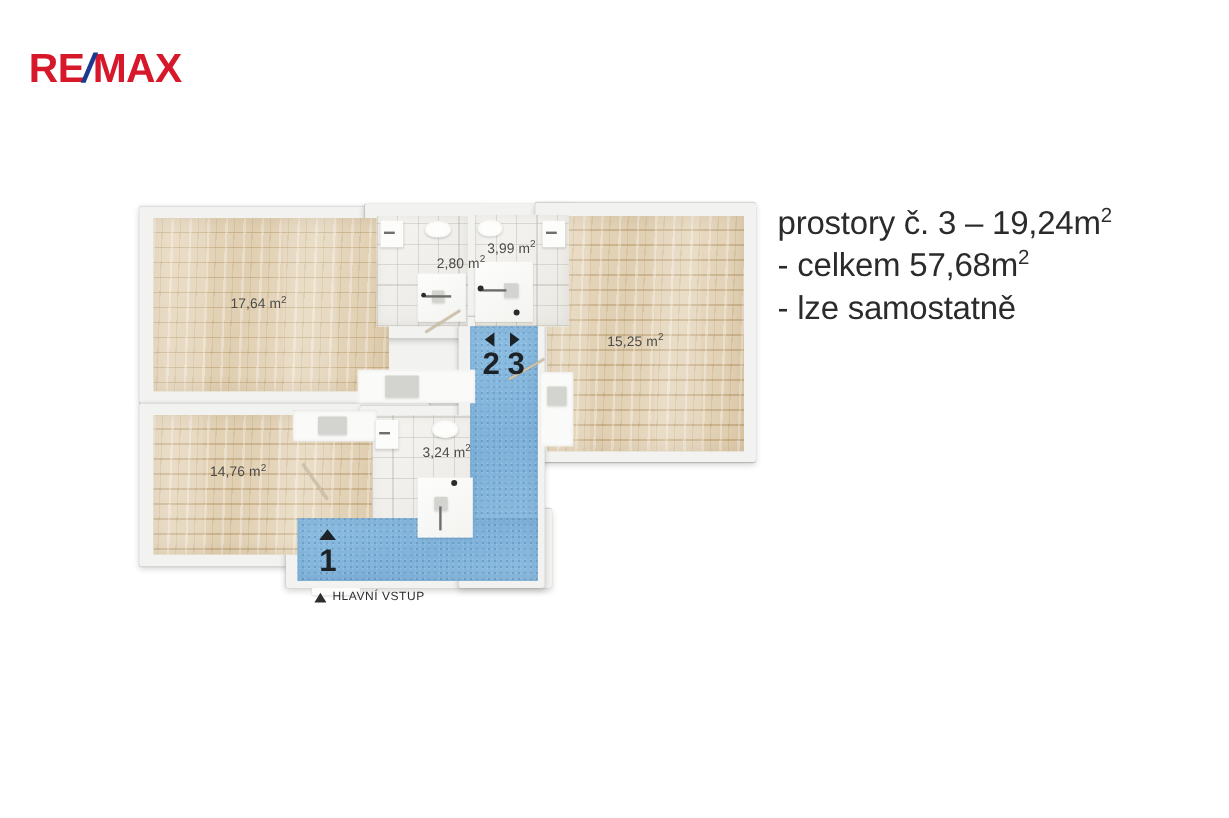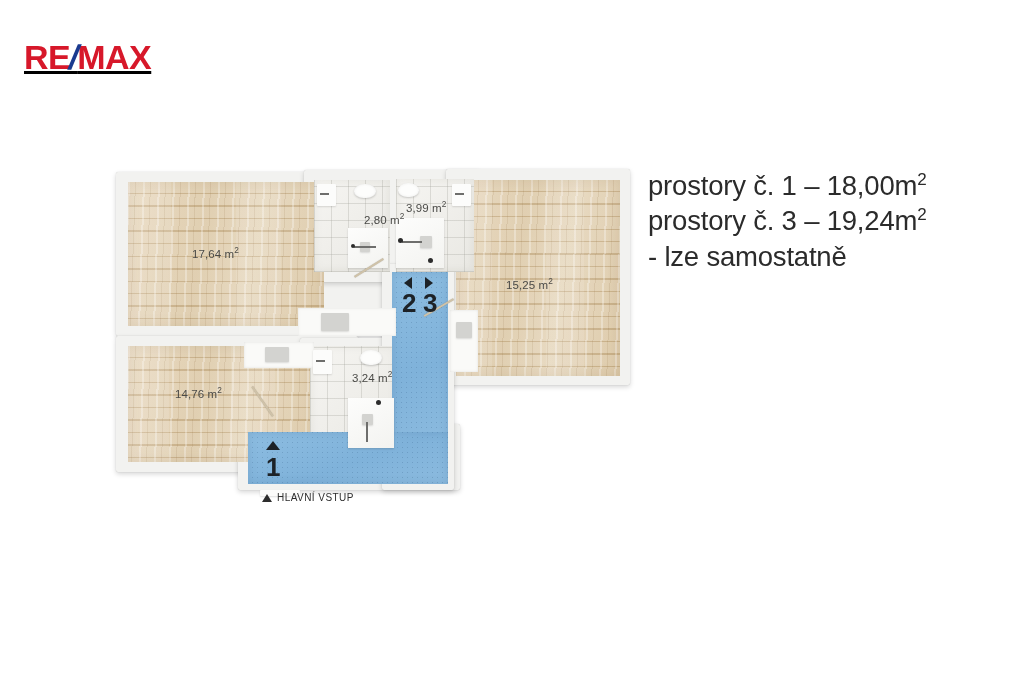--- a/index.html
+++ b/index.html
@@ -20,21 +20,20 @@
   #logo {
     position: absolute;
     left: 24px; top: 40px;
     display: flex;
     align-items: center;
     font-weight: bold;
     font-size: 34px;
     letter-spacing: -0.5px;
     line-height: 1;
     user-select: none;
-    text-decoration: underline;
   }
   #logo .lg-re, #logo .lg-max { color: #d7182a; }
   #logo .lg-slash {
     color: #1a3a8f;
     font-style: italic;
     font-weight: bold;
     transform: skewX(-2deg);
     margin: 0 -1px;
   }
 
@@ -198,24 +197,24 @@
 <div id="page">
 
   <div id="logo">
     <span class="lg-re">RE</span>
     <span class="lg-slash">/</span>
     <span class="lg-max">MAX</span>
   </div>
 
   <div id="legend">
     <div class="line">
-      <span>prostory č. 1 – 18,00m</span><sup>2</sup>
+      <span>prostory č. 3 – 19,24m</span><sup>2</sup>
     </div>
     <div class="line">
-      <span>prostory č. 3 – 19,24m</span><sup>2</sup>
+      <span>- celkem 57,68m</span><sup>2</sup>
     </div>
     <div class="line">
       <span>- lze samostatně</span>
     </div>
   </div>
 
   <div id="plan">
 
     <div class="shell" style="left:8px;  top:12px;  width:284px; height:164px;"></div>
     <div class="shell" style="left:196px;top:10px;  width:176px; height:112px;"></div>

